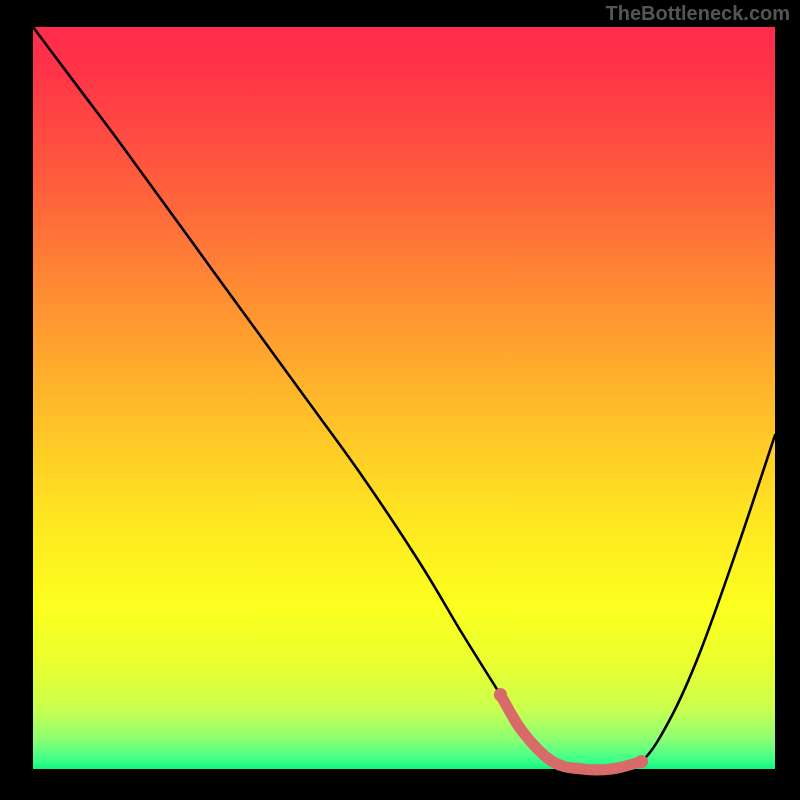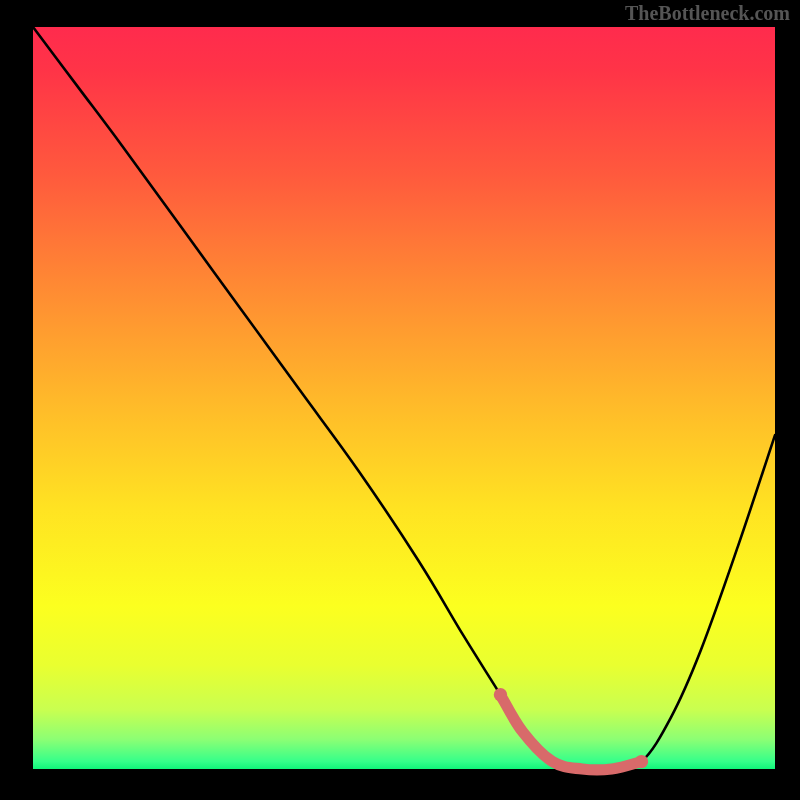--- a/index.html
+++ b/index.html
@@ -17,21 +17,20 @@
     height: 800px;
   }
   .watermark {
     position: absolute;
     top: 2px;
     right: 10px;
     color: #555;
     font-size: 20px;
     font-weight: bold;
     z-index: 5;
-    font-family: Liberation Serif, serif;
   }
   .plot {
     position: absolute;
     left: 33px;
     top: 27px;
     width: 742px;
     height: 742px;
   }
   .bg {
     position: absolute;

